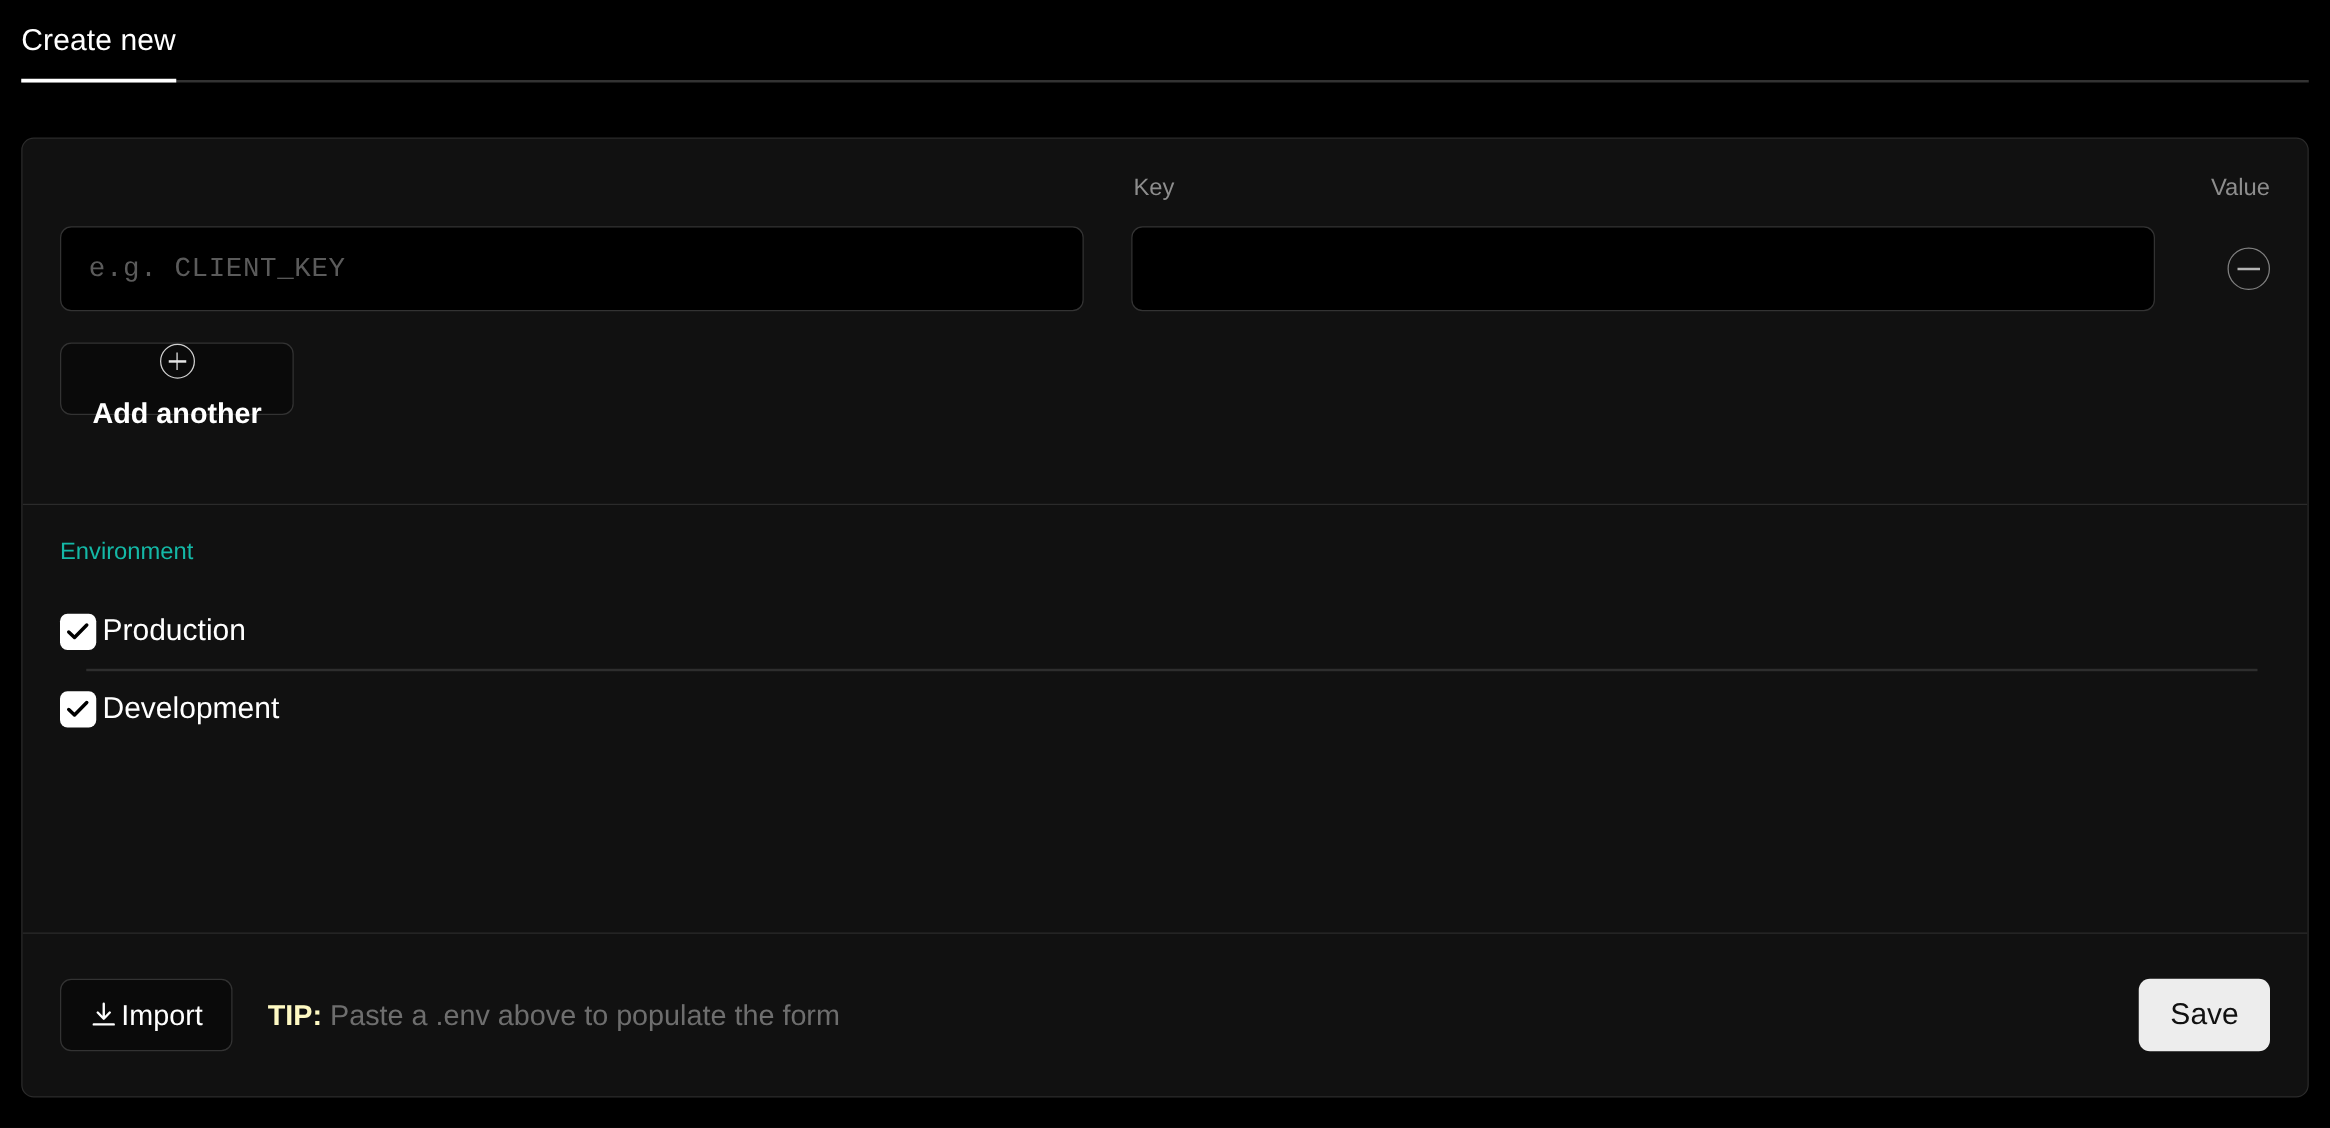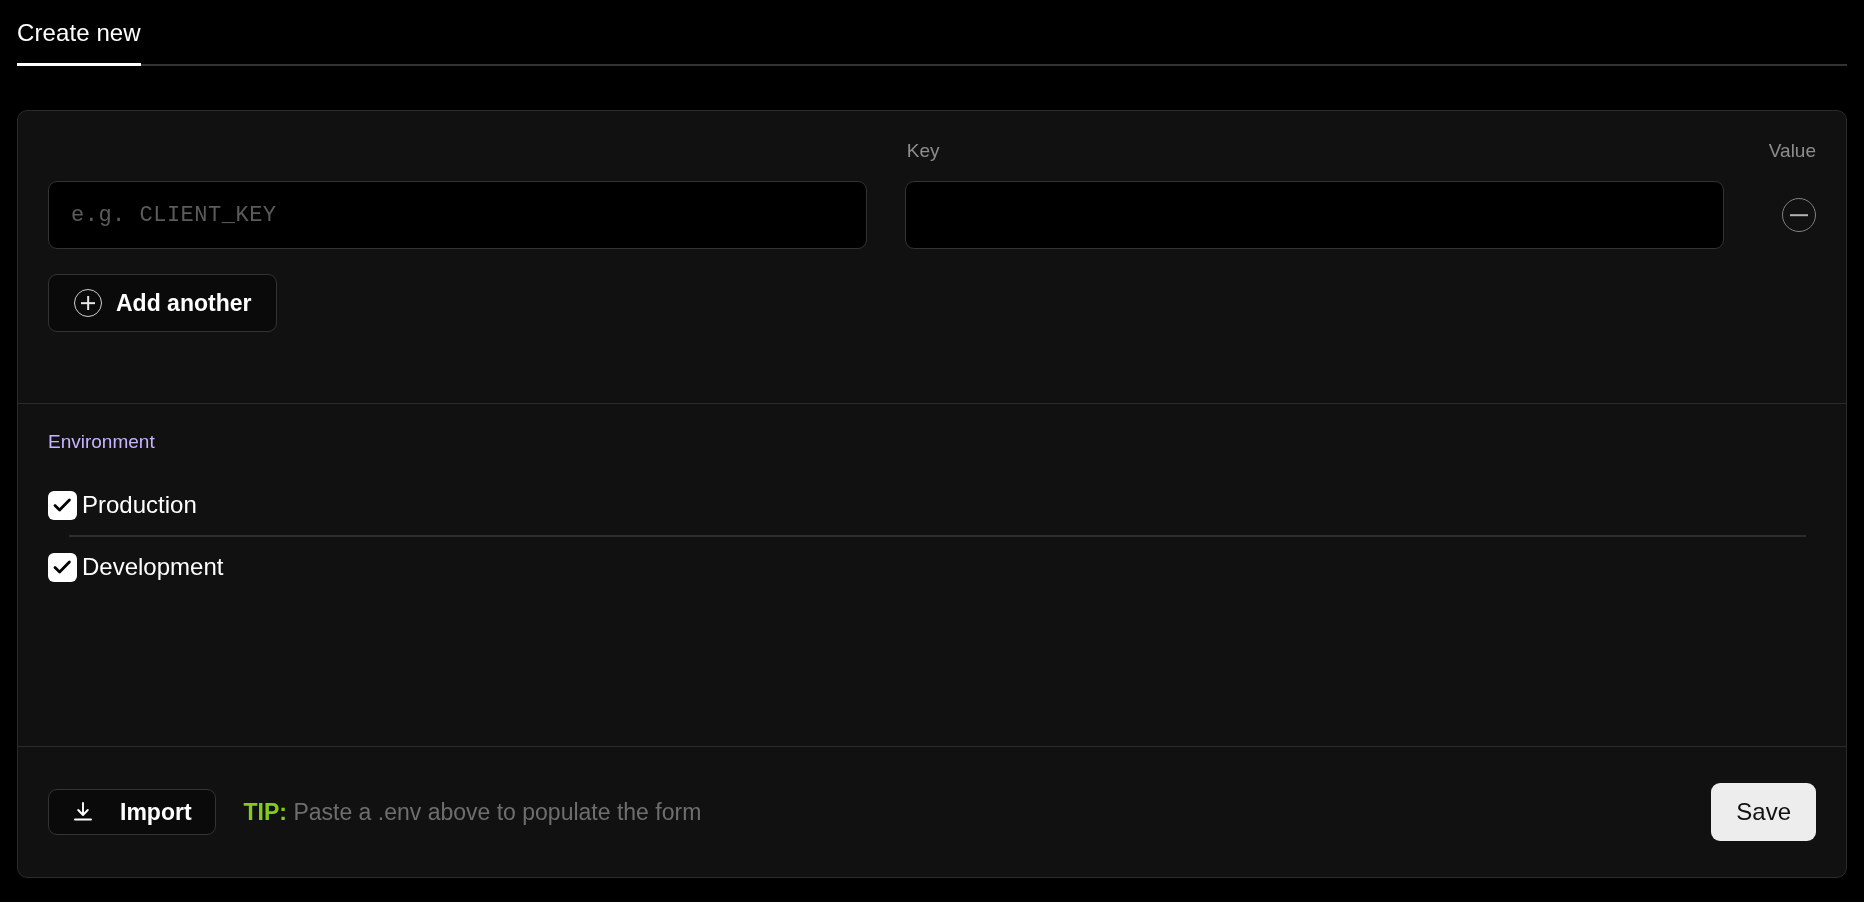--- a/index.html
+++ b/index.html
@@ -139,20 +139,21 @@
     align-items: center;
     gap: 14px;
     background: #0a0a0a;
     border: 1px solid #333333;
     border-radius: 9px;
     color: #ffffff;
     font-family: inherit;
     font-size: 23px;
     font-weight: bold;
     cursor: pointer;
+    flex-direction: column;
   }
   .plus-icon {
     width: 28px; height: 28px;
     border-radius: 50%;
     border: 1.7px solid #cfcfcf;
     position: relative;
     flex: 0 0 auto;
   }
   .plus-icon::before, .plus-icon::after {
     content: "";
@@ -168,21 +169,21 @@
     width: 100%;
   }
 
   
   .env-section {
     flex: 1;
     padding: 27px 30px 0 30px;
   }
   .env-title {
     font-size: 19px;
-    color: #c4b5fd;
+    color: #14b8a6;
     margin-bottom: 22px;
   }
   .env-row {
     display: flex;
     align-items: center;
     gap: 5px;
     height: 60px;
   }
   .env-divider {
     height: 1px;
@@ -213,40 +214,40 @@
   }
 
   
   .footer {
     height: 130px;
     display: flex;
     align-items: center;
     padding: 0 30px;
   }
   .import-btn {
-    height: 46px;
+    height: 58px;
     padding: 0 23px;
     display: inline-flex;
     align-items: center;
-    gap: 26px;
+    gap: 3px;
     background: #0a0a0a;
     border: 1px solid #333333;
     border-radius: 9px;
     color: #ffffff;
     font-family: inherit;
     font-size: 23px;
-    font-weight: bold;
+    font-weight: normal;
     cursor: pointer;
   }
   .tip {
     margin-left: 28px;
     font-size: 23px;
     color: #6e6e6e;
   }
-  .tip b { color: #84cc16; font-weight: bold; }
+  .tip b { color: #fef9c3; font-weight: bold; }
   .save-btn {
     margin-left: auto;
     height: 58px;
     padding: 0 25px;
     background: #ededed;
     color: #111111;
     border: none;
     border-radius: 9px;
     font-family: inherit;
     font-size: 24px;

